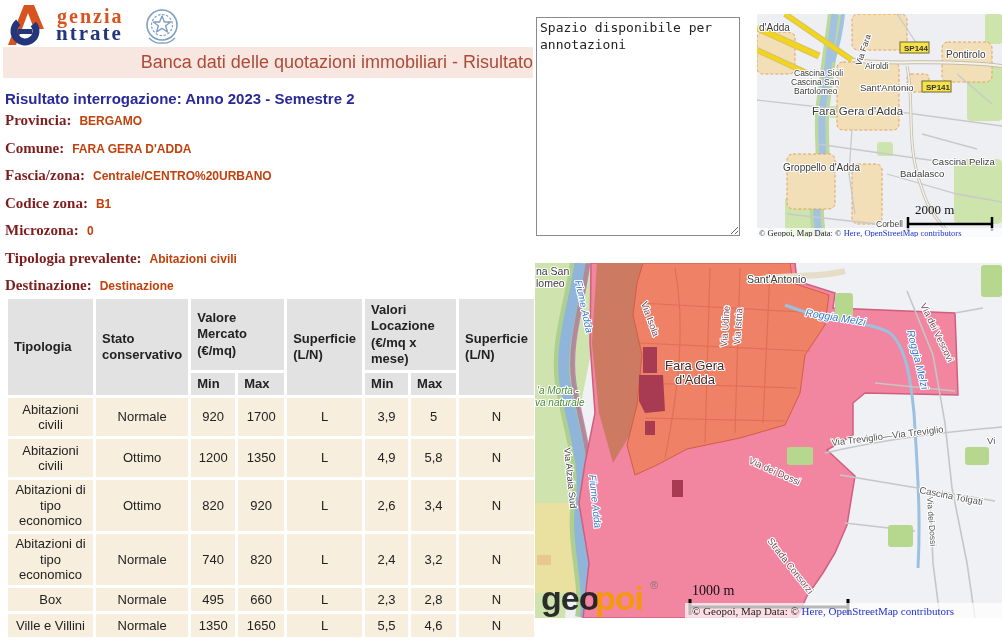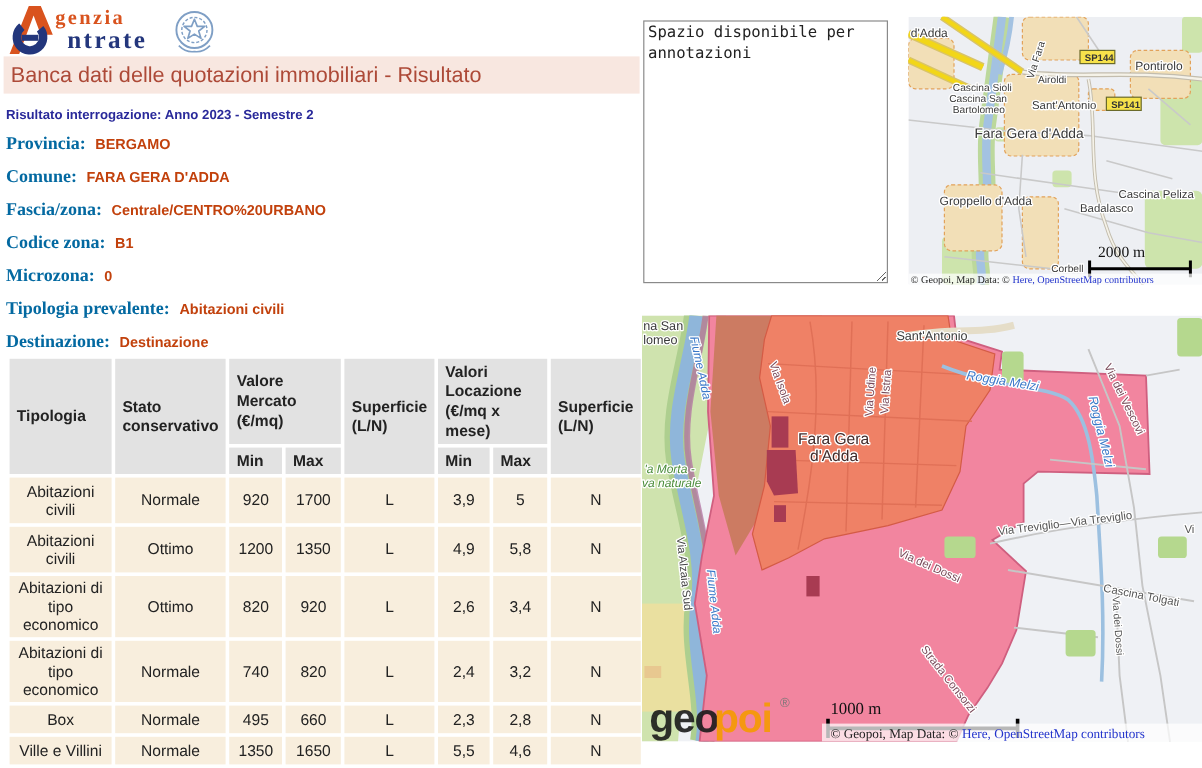--- a/index.html
+++ b/index.html
@@ -2,34 +2,34 @@
 <html><head>
 <meta charset="utf-8">
 <style>
   * { margin:0; padding:0; box-sizing:border-box; }
   html,body { width:1002px; height:640px; background:#fff; overflow:hidden;
               font-family:"Liberation Sans", sans-serif; position:relative; }
   .abs { position:absolute; }
 
   
   #logo { left:4px; top:3px; width:180px; height:44px; }
-  #logo-word-top { position:absolute; left:42px; top:2px; font-family:"Liberation Serif",serif;
-    font-weight:bold; font-size:17px; letter-spacing:2px; color:#d9531e; }
+  #logo-word-top { position:absolute; left:53px; top:2px; font-family:"Liberation Serif",serif;
+    font-weight:bold; font-size:20px; letter-spacing:2px; color:#d9531e; }
   #logo-word-bottom { position:absolute; left:52px; top:18px; font-family:"Liberation Serif",serif;
     font-weight:bold; font-size:21px; letter-spacing:2px; color:#23367c;text-align:center; }
 
   
   #banner { left:3px; top:47px; width:530px; height:31px; background:#f8e7e0;
-    color:#ad4a38; font-size:18px; line-height:31px; padding-left:6px; }
-
-  
-  #result-title { left:5px; top:90px; font-size:11px; font-weight:bold; color:#29299a; }
+    color:#ad4a38; font-size:18px; line-height:31px; padding-left:6px;text-align:right; }
+
+  
+  #result-title { left:5px; top:90px; font-size:15px; font-weight:bold; color:#29299a; }
   #fields { left:5px; top:111px; width:520px; }
   .field { margin-bottom:9.5px; height:18px; white-space:nowrap; }
-  .field .lbl { font-family:"Liberation Serif",serif; font-weight:bold; font-size:15px; color:#0369a1; }
+  .field .lbl { font-family:"Liberation Serif",serif; font-weight:bold; font-size:15px; color:#7f1d1d; }
   .field .val { font-size:12px; font-weight:bold; color:#c2410c; margin-left:8px; }
 
   
   #quotes { left:5px; top:296px; }
   table { border-collapse:separate; border-spacing:3px; }
   th, td { font-size:13px; color:#222; }
   th { background:#e2e2e2; text-align:left; font-weight:bold; padding:3px 6px; vertical-align:middle; line-height:1.25; }
   td { background:#f8eedd; text-align:center; vertical-align:middle; padding:2px 3px; line-height:1.2; }
   tr.h1 th { height:66px; }
   tr.h2 th { height:22px; }

